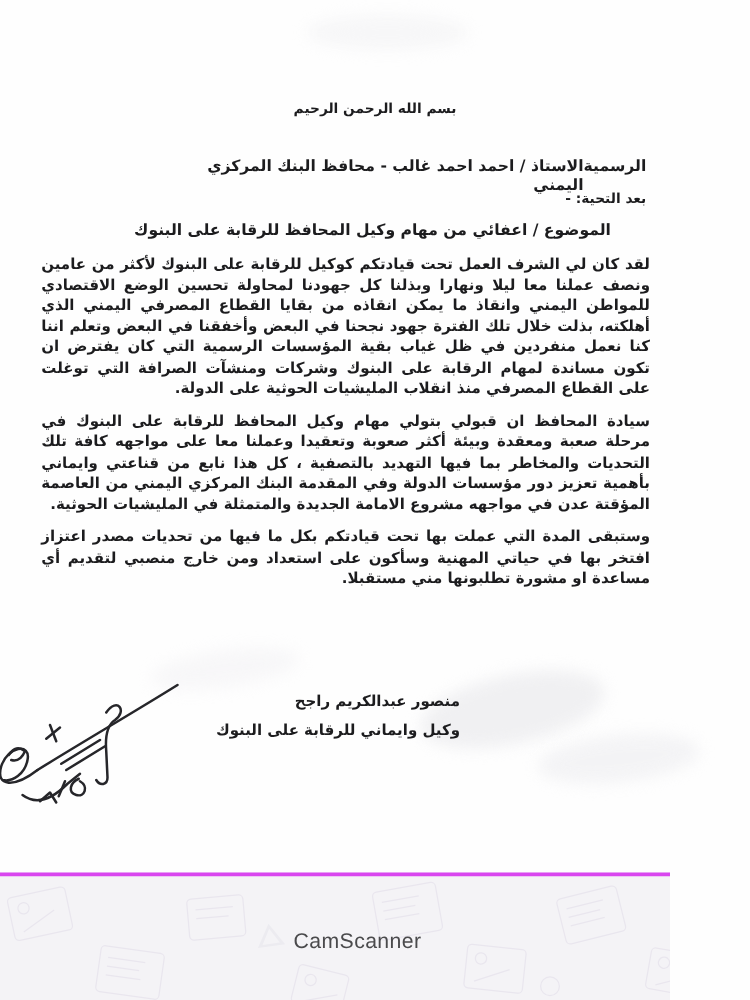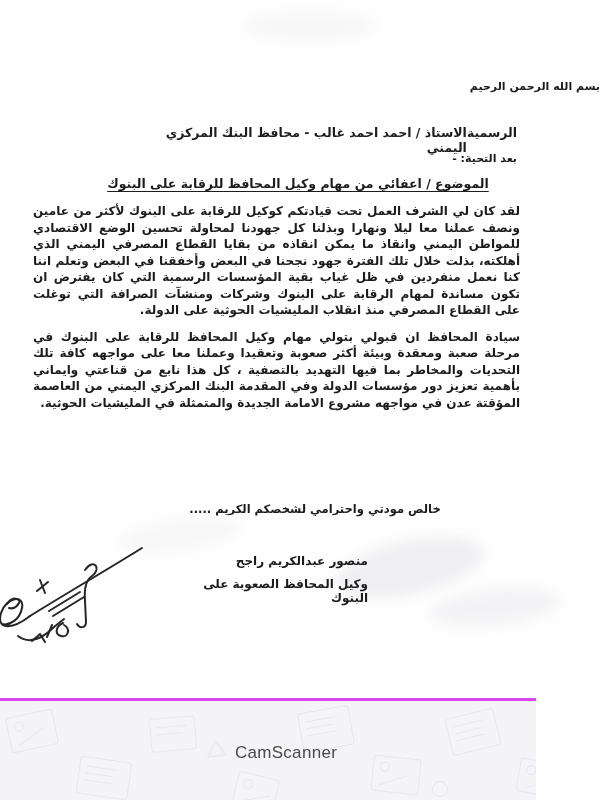--- a/index.html
+++ b/index.html
@@ -5,33 +5,33 @@
   html,body{margin:0;padding:0;background:#ffffff;}
   .canvas{
     position:relative;width:600px;height:800px;overflow:hidden;
     background:#fdfdfd;
     font-family:"DejaVu Sans",sans-serif;
   }
   
   .page{position:absolute;inset:0;background:#fefefe;}
   .letter{color:#1c1c1e;font-weight:700;}
   .basmala{
-    position:absolute;top:80px;left:0;width:600px;text-align:right;
+    position:absolute;top:80px;left:0;width:600px;text-align:center;
     font-size:11px;letter-spacing:.2px;
   }
   .addressee-row{
     position:absolute;top:125px;left:105px;width:412px;
     display:flex;flex-direction:row-reverse;justify-content:space-between;
     direction:rtl;font-size:12.5px;
   }
   .addressee-row .main{direction:rtl;margin-left:36px;}
   .salutation{position:absolute;top:152px;right:83px;direction:rtl;font-size:11px;text-align:center;}
   .subject{
     position:absolute;top:176px;left:0;width:596px;text-align:center;
-    direction:rtl;font-size:12.5px;text-decoration:underline;
+    direction:rtl;font-size:12.5px;
     text-underline-offset:3px;
   }
   .body-text{
     position:absolute;top:203px;left:33px;width:487px;
     direction:rtl;text-align:justify;font-size:12px;line-height:16.5px;
   }
   .body-text p{margin:0 0 10px 0;}
   .closing{
     position:absolute;top:502px;left:175px;width:280px;text-align:center;
     direction:rtl;font-size:11.5px;
@@ -99,27 +99,27 @@
       <span>الرسمية</span>
     </div>
 
     <div class="salutation">بعد التحية: -</div>
 
     <div class="subject">الموضوع / اعفائي من مهام وكيل المحافظ للرقابة على البنوك</div>
 
     <div class="body-text">
       <p>لقد كان لي الشرف العمل تحت قيادتكم كوكيل للرقابة على البنوك لأكثر من عامين ونصف عملنا معا ليلا ونهارا وبذلنا كل جهودنا لمحاولة تحسين الوضع الاقتصادي للمواطن اليمني وانقاذ ما يمكن انقاذه من بقايا القطاع المصرفي اليمني الذي أهلكته، بذلت خلال تلك الفترة جهود نجحنا في البعض وأخفقنا في البعض وتعلم اننا كنا نعمل منفردين في ظل غياب بقية المؤسسات الرسمية التي كان يفترض ان تكون مساندة لمهام الرقابة على البنوك وشركات ومنشآت الصرافة التي توغلت على القطاع المصرفي منذ انقلاب المليشيات الحوثية على الدولة.</p>
       <p>سيادة المحافظ ان قبولي بتولي مهام وكيل المحافظ للرقابة على البنوك في مرحلة صعبة ومعقدة وبيئة أكثر صعوبة وتعقيدا وعملنا معا على مواجهه كافة تلك التحديات والمخاطر بما فيها التهديد بالتصفية ، كل هذا نابع من قناعتي وايماني بأهمية تعزيز دور مؤسسات الدولة وفي المقدمة البنك المركزي اليمني من العاصمة المؤقتة عدن في مواجهه مشروع الامامة الجديدة والمتمثلة في المليشيات الحوثية.</p>
+      <p>وستبقى المدة التي عملت بها تحت قيادتكم بكل ما فيها من تحديات مصدر اعتزاز افتخر بها في حياتي المهنية وسأكون على استعداد ومن خارج منصبي لتقديم أي مساعدة او مشورة تطلبونها مني مستقبلا.</p>
     </div>
 
-    <div class="closing">خالص مودتي واحترامي لشخصكم الكريم .....</div>
 
     <div class="sig-block">
       <div class="sig-name">منصور عبدالكريم راجح</div>
-      <div class="sig-title">وكيل المحافظ الصعوبة على البنوك</div>
+      <div class="sig-title">وكيل وايماني للرقابة على البنوك</div>
     </div>
 
     <svg class="signature-svg" width="160" height="112" viewBox="0 0 160 112">
       <g fill="none" stroke="#26262a" stroke-width="2" stroke-linecap="round" stroke-linejoin="round">
         <path d="M150,8 C118,28 70,56 38,76"></path>
         <path d="M38,76 C20,90 4,90 9,73 C14,57 33,54 30,68 C28,79 18,86 10,84"></path>
         <path d="M15,64 q6,-9 13,-3 q-4,9 -11,7"></path>
         <path d="M26,96 C38,105 51,98 62,87 L72,79"></path>
         <path d="M40,101 l8,-7 l5,8"></path>
         <path d="M93,30 c9,-13 17,-1 7,6 c-6,4 -8,13 -7,25 l1,21 c0,6 -6,7 -9,2"></path>

